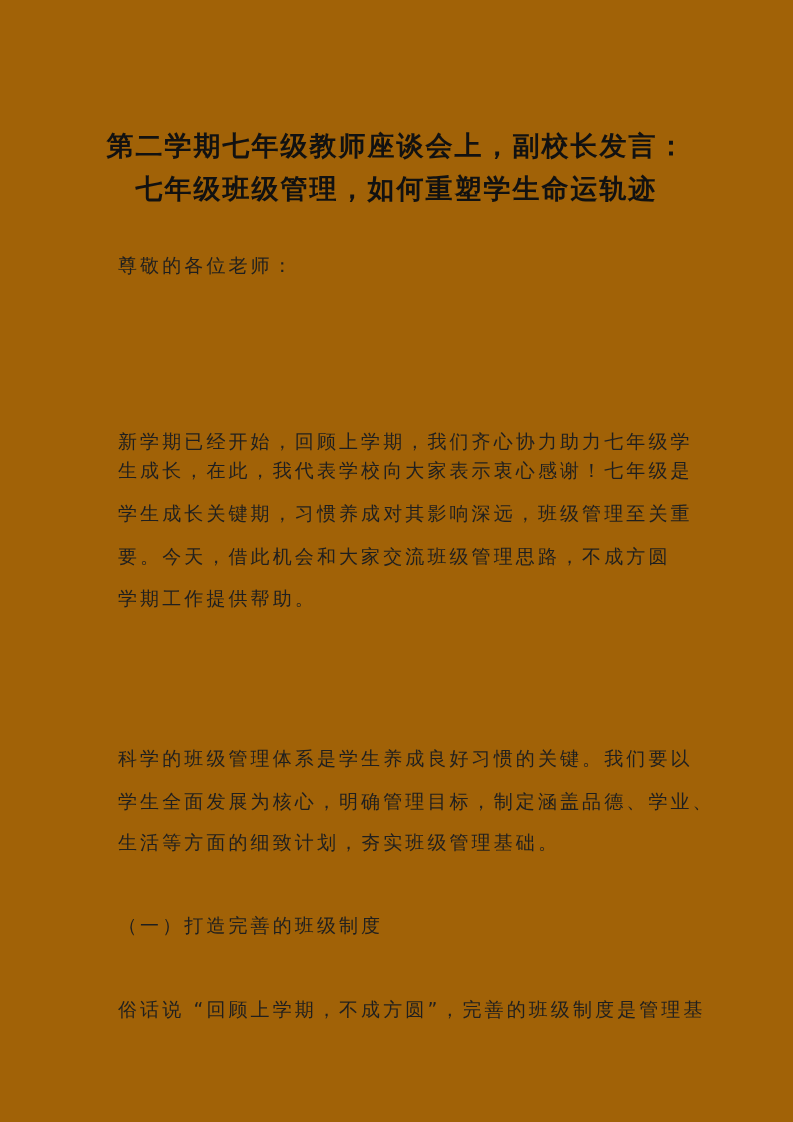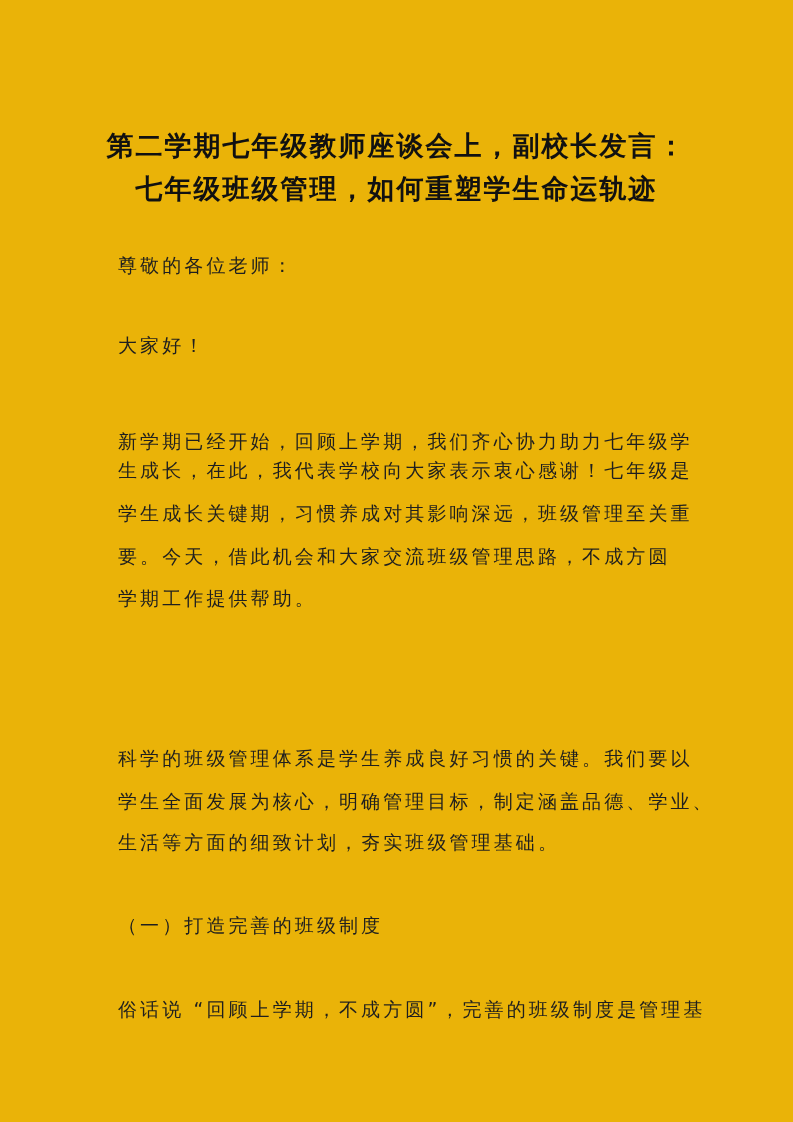--- a/index.html
+++ b/index.html
@@ -13,21 +13,21 @@
       position: relative;
       overflow: hidden;
       color: #1a1a1a;
       font-family: "DejaVu Sans", "Liberation Sans", sans-serif;
     }
     .page {
       position: absolute;
       left: 0; top: 0;
       width: 793px;
       height: 1122px;
-      background: #eab308;
+      background: #a16207;
     }
     .title {
       position: absolute;
       left: 0;
       width: 793px;
       text-align: center;
       font-family: "DejaVu Serif", "Liberation Serif", serif;
       font-weight: bold;
       font-size: 27px;
       letter-spacing: 2px;
@@ -50,21 +50,20 @@
 </head>
 <body>
 
 <div class="page">
 
   <div class="title l1">第二学期七年级教师座谈会上，副校长发言：</div>
   <div class="title l2">七年级班级管理，如何重塑学生命运轨迹</div>
 
   <div class="line" style="top:253px">尊敬的各位老师：</div>
 
-  <div class="line" style="top:333px">大家好！</div>
 
   <div>
     <div class="line" style="top:429px">新学期已经开始，回顾上学期，我们齐心协力助力七年级学</div>
     <div class="line" style="top:458px">生成长，在此，我代表学校向大家表示衷心感谢！七年级是</div>
     <div class="line" style="top:501px">学生成长关键期，习惯养成对其影响深远，班级管理至关重</div>
     <div class="line" style="top:544px">要。今天，借此机会和大家交流班级管理思路，不成方圆</div>
     <div class="line" style="top:586px">学期工作提供帮助。</div>
   </div>
 
 

